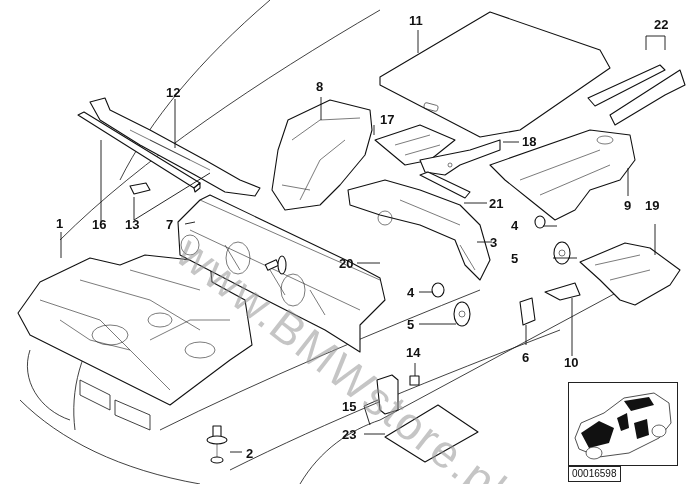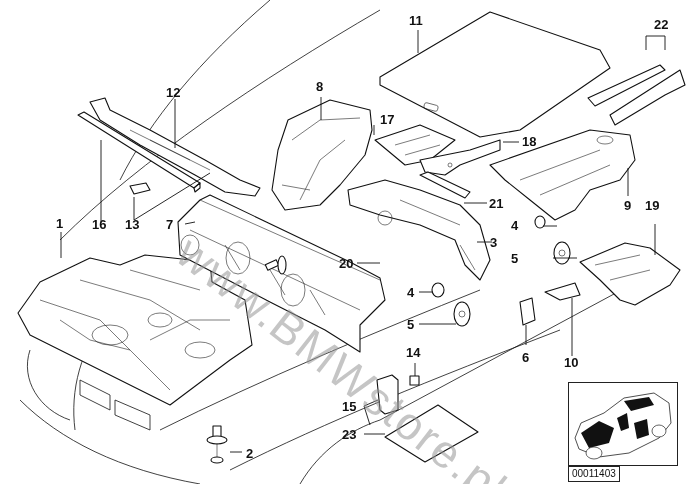--- a/index.html
+++ b/index.html
@@ -232,13 +232,13 @@
   <svg width="108" height="82" viewBox="0 0 108 82">
     <path d="M6,55 L12,40 L35,30 L55,15 L85,10 L100,20 L102,40 L90,55 L60,70 L30,74 L10,66 Z" fill="#fff" stroke="#222" stroke-width="0.8"></path>
     <path d="M55,18 L80,14 L85,22 L62,28 Z" fill="#111"></path>
     <path d="M12,50 L30,38 L45,45 L40,60 L20,65 Z" fill="#111"></path>
     <path d="M48,35 L58,30 L60,45 L52,48 Z" fill="#111"></path>
     <path d="M65,40 L78,36 L80,52 L68,56 Z" fill="#111"></path>
     <ellipse cx="25" cy="70" rx="8" ry="6" fill="#fff" stroke="#222" stroke-width="0.7"></ellipse>
     <ellipse cx="90" cy="48" rx="7" ry="6" fill="#fff" stroke="#222" stroke-width="0.7"></ellipse>
   </svg>
 </div>
-<div class="ref-box">00011403</div>
+<div class="ref-box">00016598</div>
 
 </body></html>

